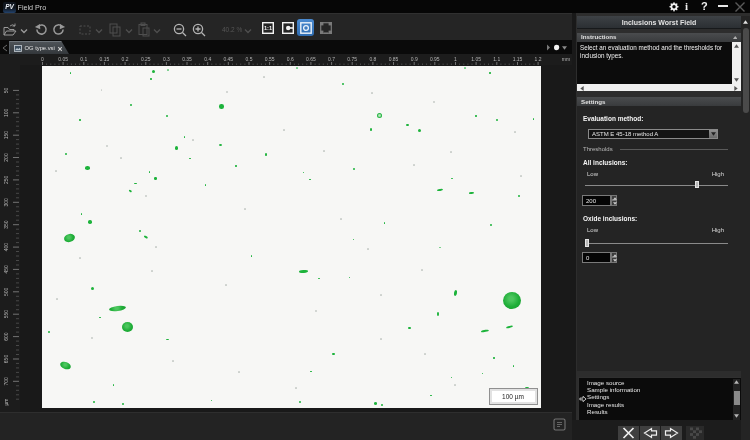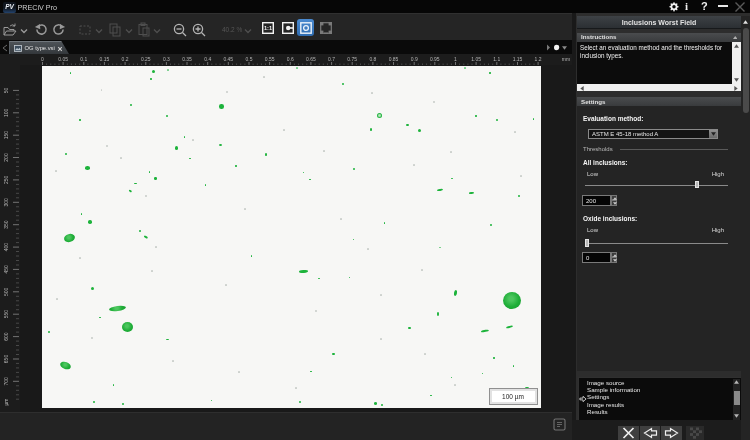--- a/index.html
+++ b/index.html
@@ -3,21 +3,21 @@
 <style>
 * { margin:0; padding:0; box-sizing:border-box; }
 body { width:750px; height:440px; background:#1e1e1e; overflow:hidden; position:relative;
   font-family:"Liberation Sans", sans-serif; }
 .abs { position:absolute; }
 </style></head>
 <body>
 
 <div class="abs" style="left:0;top:0;width:750px;height:13px;background:#060606;">
   <div class="abs" style="left:3px;top:1.5px;width:13px;height:11px;background:linear-gradient(#10161e 55%,#23436d);border-radius:2px;color:#e8ecf2;font-size:6.5px;font-weight:bold;font-style:italic;text-align:center;line-height:10px;">PV</div>
-  <div class="abs" style="left:17.5px;top:2.5px;color:#cfcfcf;font-size:7.2px;">PRECiV Pro</div>
+  <div class="abs" style="left:17.5px;top:2.5px;color:#cfcfcf;font-size:7.2px;">Field Pro</div>
   <svg class="abs" style="left:667px;top:0px;" width="14" height="14" viewBox="0 0 14 14">
     <g fill="#f0f0f0">
         <path d="M7 3.4 L8 3.4 8.3 4.5 9.4 5 10.4 4.4 11.1 5.1 10.5 6.1 11 7.2 12.1 7.5 12.1 8.5 11 8.8 10.5 9.9 11.1 10.9 10.4 11.6 9.4 11 8.3 11.5 8 12.6 7 12.6 6.7 11.5 5.6 11 4.6 11.6 3.9 10.9 4.5 9.9 4 8.8 2.9 8.5 2.9 7.5 4 7.2 4.5 6.1 3.9 5.1 4.6 4.4 5.6 5 6.7 4.5 Z" transform="translate(-0.5,-1.2)"></path>
         <circle cx="7" cy="6.8" r="1.7" fill="#060606"></circle>
       </g>
   </svg>
   <div class="abs" style="left:685px;top:0px;color:#f0f0f0;font-size:11px;font-weight:bold;font-family:'Liberation Serif',serif;">i</div>
   <div class="abs" style="left:701px;top:0px;color:#f0f0f0;font-size:11px;font-weight:bold;">?</div>
   <div class="abs" style="left:718px;top:5px;width:10px;height:2px;background:#e8e8e8;"></div>
   <svg class="abs" style="left:734px;top:1px;" width="12" height="12" viewBox="0 0 12 12">

